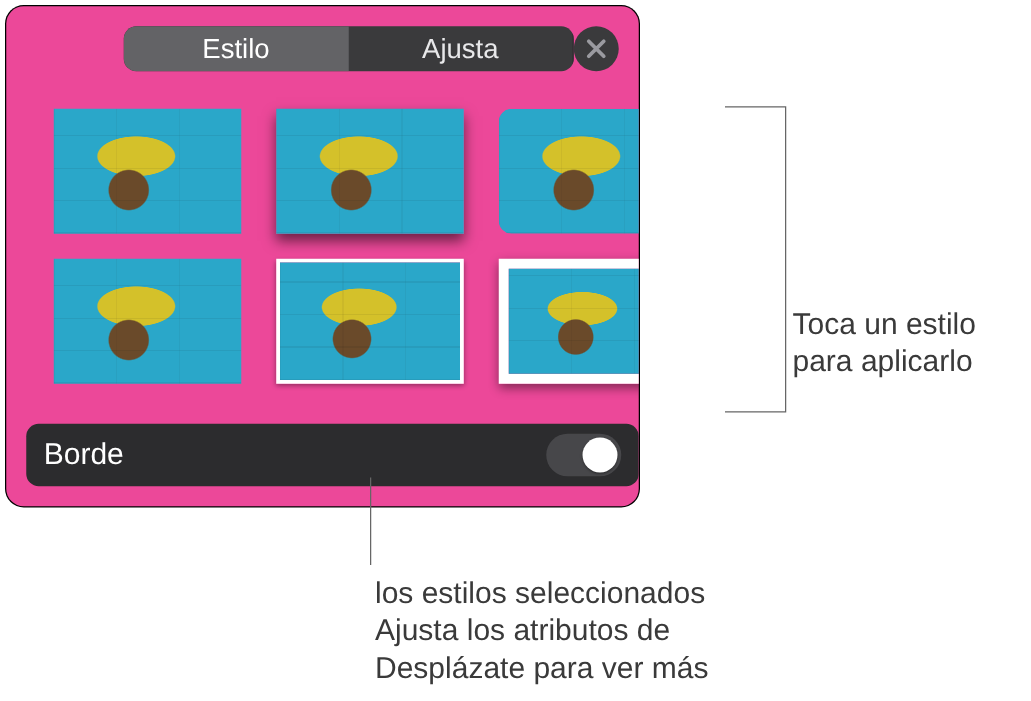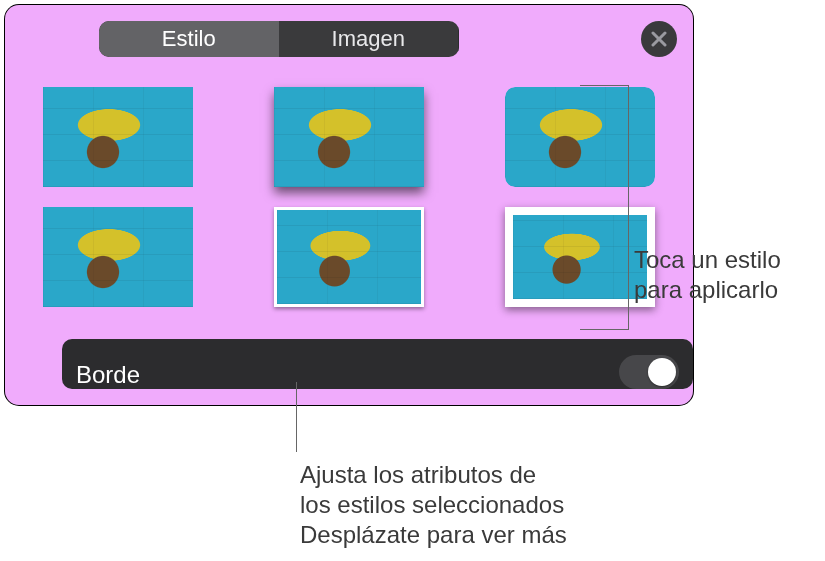--- a/index.html
+++ b/index.html
@@ -13,23 +13,23 @@
   }
   .stage {
     position: relative;
     width: 825px;
     height: 561px;
   }
   .panel {
     position: absolute;
     left: 5px;
     top: 5px;
-    width: 688px;
+    width: 506px;
     height: 400px;
-    background: #f0abfc;
+    background: #ec4899;
     border-radius: 14px;
     box-shadow: 0 0 0 1px #000;
     overflow: hidden;
   }
 
   
   .seg {
     position: absolute;
     left: 94px;
     top: 16px;
@@ -137,24 +137,23 @@
   
   .row {
     position: absolute;
     left: 16px;
     right: 0;
     bottom: 16px;
     height: 50px;
     background: #2c2c2e;
     border-radius: 10px;
     display: flex;
-    align-items: flex-end;
+    align-items: center;
     justify-content: space-between;
     padding: 0 14px;
-    margin-left: 41px;
   }
   .row-label {
     color: #fff;
     font-size: 24px;
   }
   .switch {
     width: 60px;
     height: 34px;
     border-radius: 17px;
     background: #47474a;
@@ -240,21 +239,21 @@
 </style>
 </head>
 <body>
 
 <div class="stage">
 
   <div class="panel">
 
     <div class="seg">
       <div class="tab active">Estilo</div>
-      <div class="tab">Imagen</div>
+      <div class="tab">Ajusta</div>
       <div class="divider"></div>
     </div>
 
     <div class="close-btn">
       <svg width="16" height="16" viewBox="0 0 16 16">
         <path d="M2 2 L14 14 M14 2 L2 14" stroke="#9a9aa0" stroke-width="3" stroke-linecap="round" fill="none"></path>
       </svg>
     </div>
 
     <div class="grid">
@@ -302,18 +301,18 @@
   <div class="lead-right">
     <div class="vert"></div>
     <div class="stub"></div>
   </div>
   <div class="callout-right">
     <span>Toca un estilo para aplicarlo</span>
   </div>
 
   <div class="lead-bottom"></div>
   <div class="callout-bottom">
+    <div>los estilos seleccionados</div>
     <div>Ajusta los atributos de</div>
-    <div>los estilos seleccionados</div>
     <div>Desplázate para ver más</div>
   </div>
 
 </div>
 
 </body></html>

